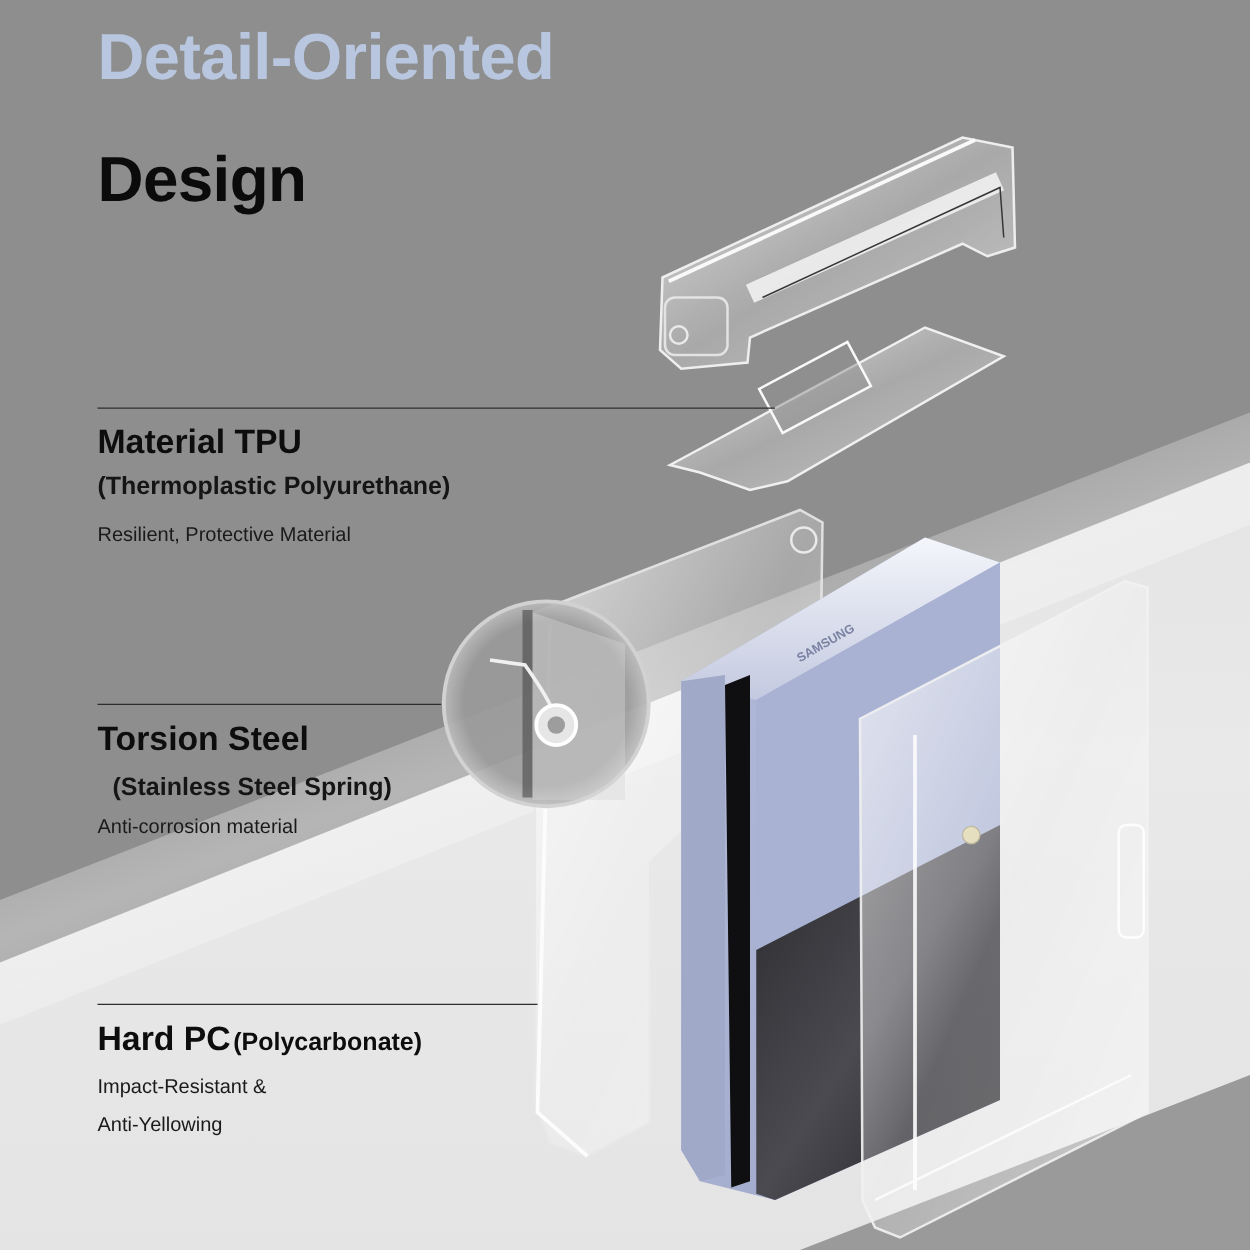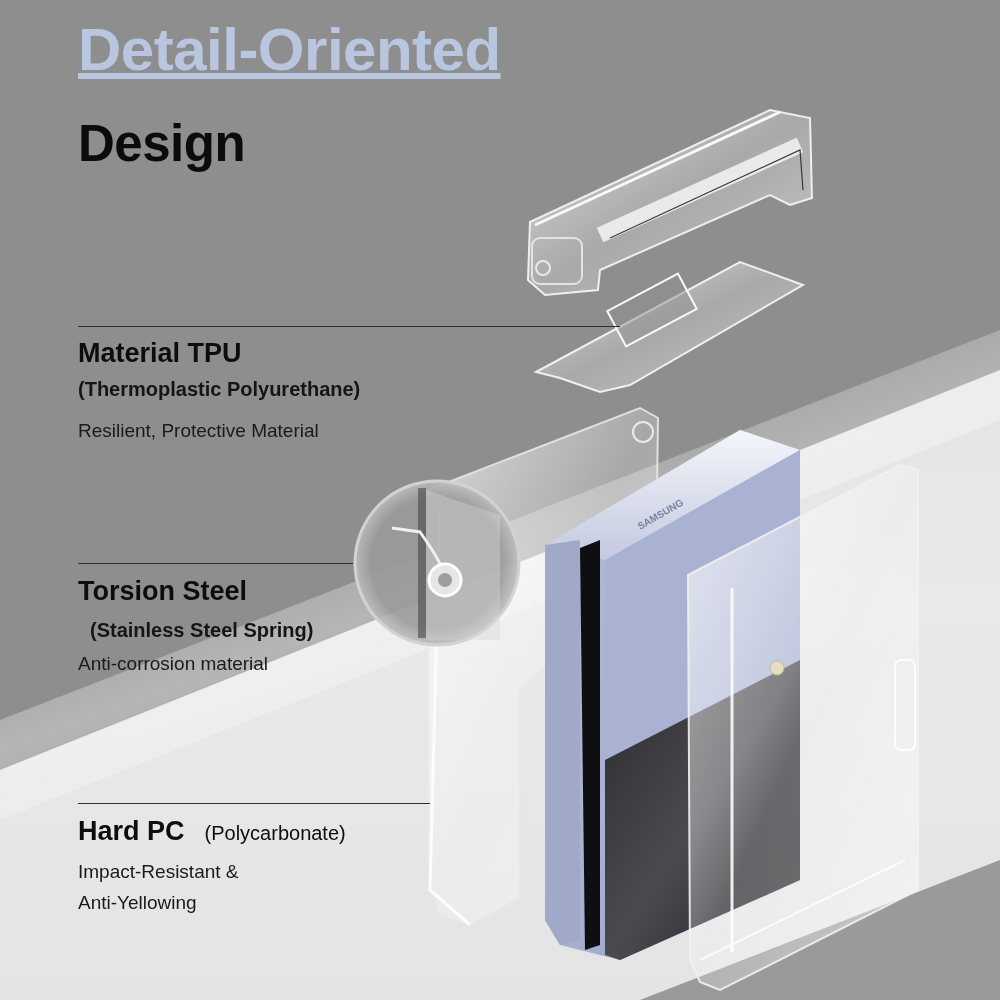--- a/index.html
+++ b/index.html
@@ -6,29 +6,29 @@
   body{width:1000px;height:1000px;overflow:hidden;position:relative;background:#8c8c8c;font-family:"Liberation Sans","DejaVu Sans",sans-serif;}
   .stage{position:absolute;inset:0;overflow:hidden;}
   .bg-shadow{position:absolute;inset:0;background:#8e8e8e;}
   .bg-light{position:absolute;inset:0;background:linear-gradient(180deg,#dcdcdc 0%,#e9e9e9 60%,#e4e4e4 100%);
     clip-path:polygon(0 770px, 1000px 370px, 1000px 1000px, 0 1000px);}
   .bg-light-soft{position:absolute;inset:0;background:linear-gradient(160deg,rgba(255,255,255,0) 40%,rgba(255,255,255,0.35) 55%,rgba(255,255,255,0) 70%);
     clip-path:polygon(0 720px, 1000px 330px, 1000px 420px, 0 820px);}
   .bg-shadow-br{position:absolute;inset:0;background:#9a9a9a;
     clip-path:polygon(640px 1000px, 1000px 860px, 1000px 1000px);}
 
-  .title-1{position:absolute;left:78px;top:20px;font-size:60px;font-weight:700;color:#b8c7df;letter-spacing:-0.5px;line-height:1;text-decoration:underline;}
+  .title-1{position:absolute;left:78px;top:20px;font-size:52px;font-weight:700;color:#b8c7df;letter-spacing:-0.5px;line-height:1;}
   .title-2{position:absolute;left:78px;top:118px;font-size:51px;font-weight:700;color:#0b0b0b;letter-spacing:-0.5px;line-height:1;}
 
   .rule{position:absolute;height:1px;background:#2e2e2e;}
 
   .feat-title{position:absolute;left:78px;font-size:27px;font-weight:700;color:#0d0d0d;line-height:1;}
   .feat-sub{position:absolute;left:78px;font-size:20px;font-weight:700;color:#151515;line-height:1;}
-  .feat-desc{position:absolute;left:78px;font-size:19px;color:#1a1a1a;line-height:1.5;}
-  .feat-title .paren{font-size:20px;font-weight:400;margin-left:20px;}
+  .feat-desc{position:absolute;left:78px;font-size:16px;color:#1a1a1a;line-height:1.5;}
+  .feat-title .paren{font-size:20px;font-weight:700;margin-left:2px;}
 
   
   .product{position:absolute;inset:0;pointer-events:none;}
 </style>
 </head>
 <body>
 
 <div class="stage">
   <div class="bg-shadow"></div>
   <div class="bg-light"></div>

